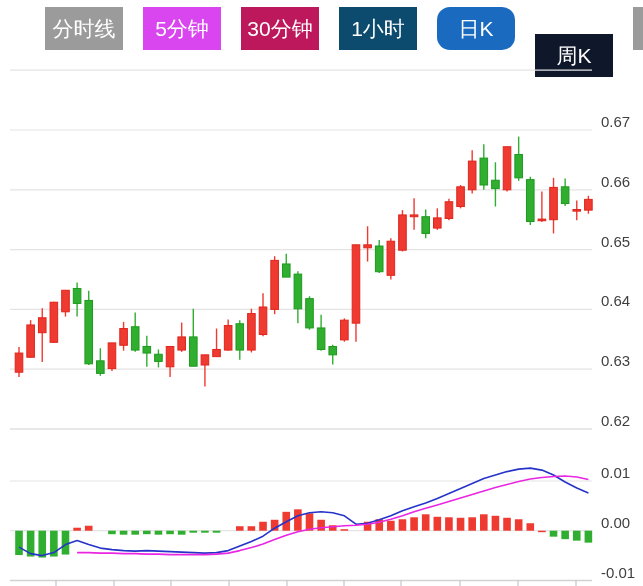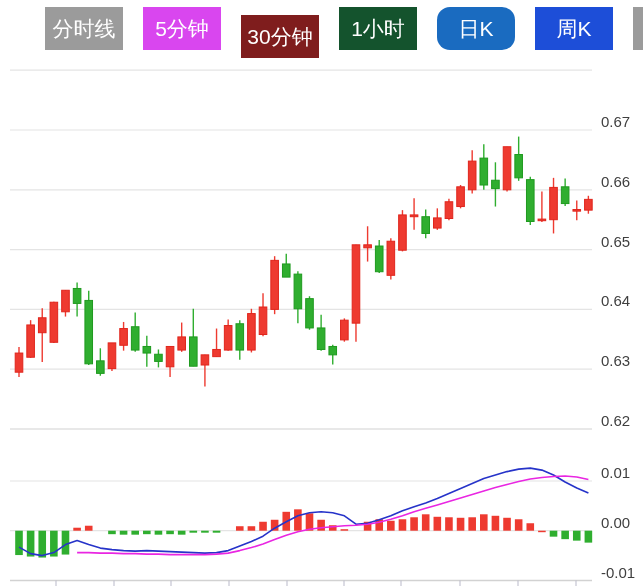--- a/index.html
+++ b/index.html
@@ -9,24 +9,24 @@
        color:#ffffff;font-size:21px;cursor:pointer;user-select:none;}
   .chart-wrap{position:absolute;left:0;top:58px;width:643px;height:528px;}
   svg text{font-family:"Liberation Sans",sans-serif;}
 </style>
 </head>
 <body>
 
 <div class="tabbar">
   <div class="tab" style="background: rgb(155, 155, 155); color: rgb(255, 255, 255);">分时线</div>
   <div class="tab" style="background: #d946ef; color: rgb(255, 255, 255);">5分钟</div>
-  <div class="tab" style="background: #7f1d1d; color: rgb(255, 255, 255); margin-top: 8px;">30分钟</div>
-  <div class="tab" style="background: #14532d; color: rgb(255, 255, 255);">1小时</div>
+  <div class="tab" style="background: #be185d; color: rgb(255, 255, 255);">30分钟</div>
+  <div class="tab" style="background: #0c4a6e; color: rgb(255, 255, 255);">1小时</div>
   <div class="tab" style="background: rgb(26, 107, 192); color: rgb(255, 255, 255); border-radius: 13px;">日K</div>
-  <div class="tab" style="background: #1d4ed8; color: rgb(255, 255, 255);">周K</div>
+  <div class="tab" style="background: #0f172a; color: rgb(255, 255, 255); margin-top: 27px;">周K</div>
   <div class="tab" style="background: rgb(155, 155, 155); color: rgb(255, 255, 255);">月K</div>
 </div>
 
 <div class="chart-wrap">
   <svg id="chart" width="643" height="528" viewBox="0 58 643 528">
       <line x1="10" y1="70.19999999999995" x2="592" y2="70.19999999999995" stroke="#e4e4e4" stroke-width="1.2"></line>
       <line x1="10" y1="130" x2="592" y2="130" stroke="#e4e4e4" stroke-width="1.2"></line>
       <text x="601" y="127" font-size="15" fill="#3f3f3f">0.67</text>
       <line x1="10" y1="189.80000000000007" x2="592" y2="189.80000000000007" stroke="#e4e4e4" stroke-width="1.2"></line>
       <text x="601" y="186.80000000000007" font-size="15" fill="#3f3f3f">0.66</text>

